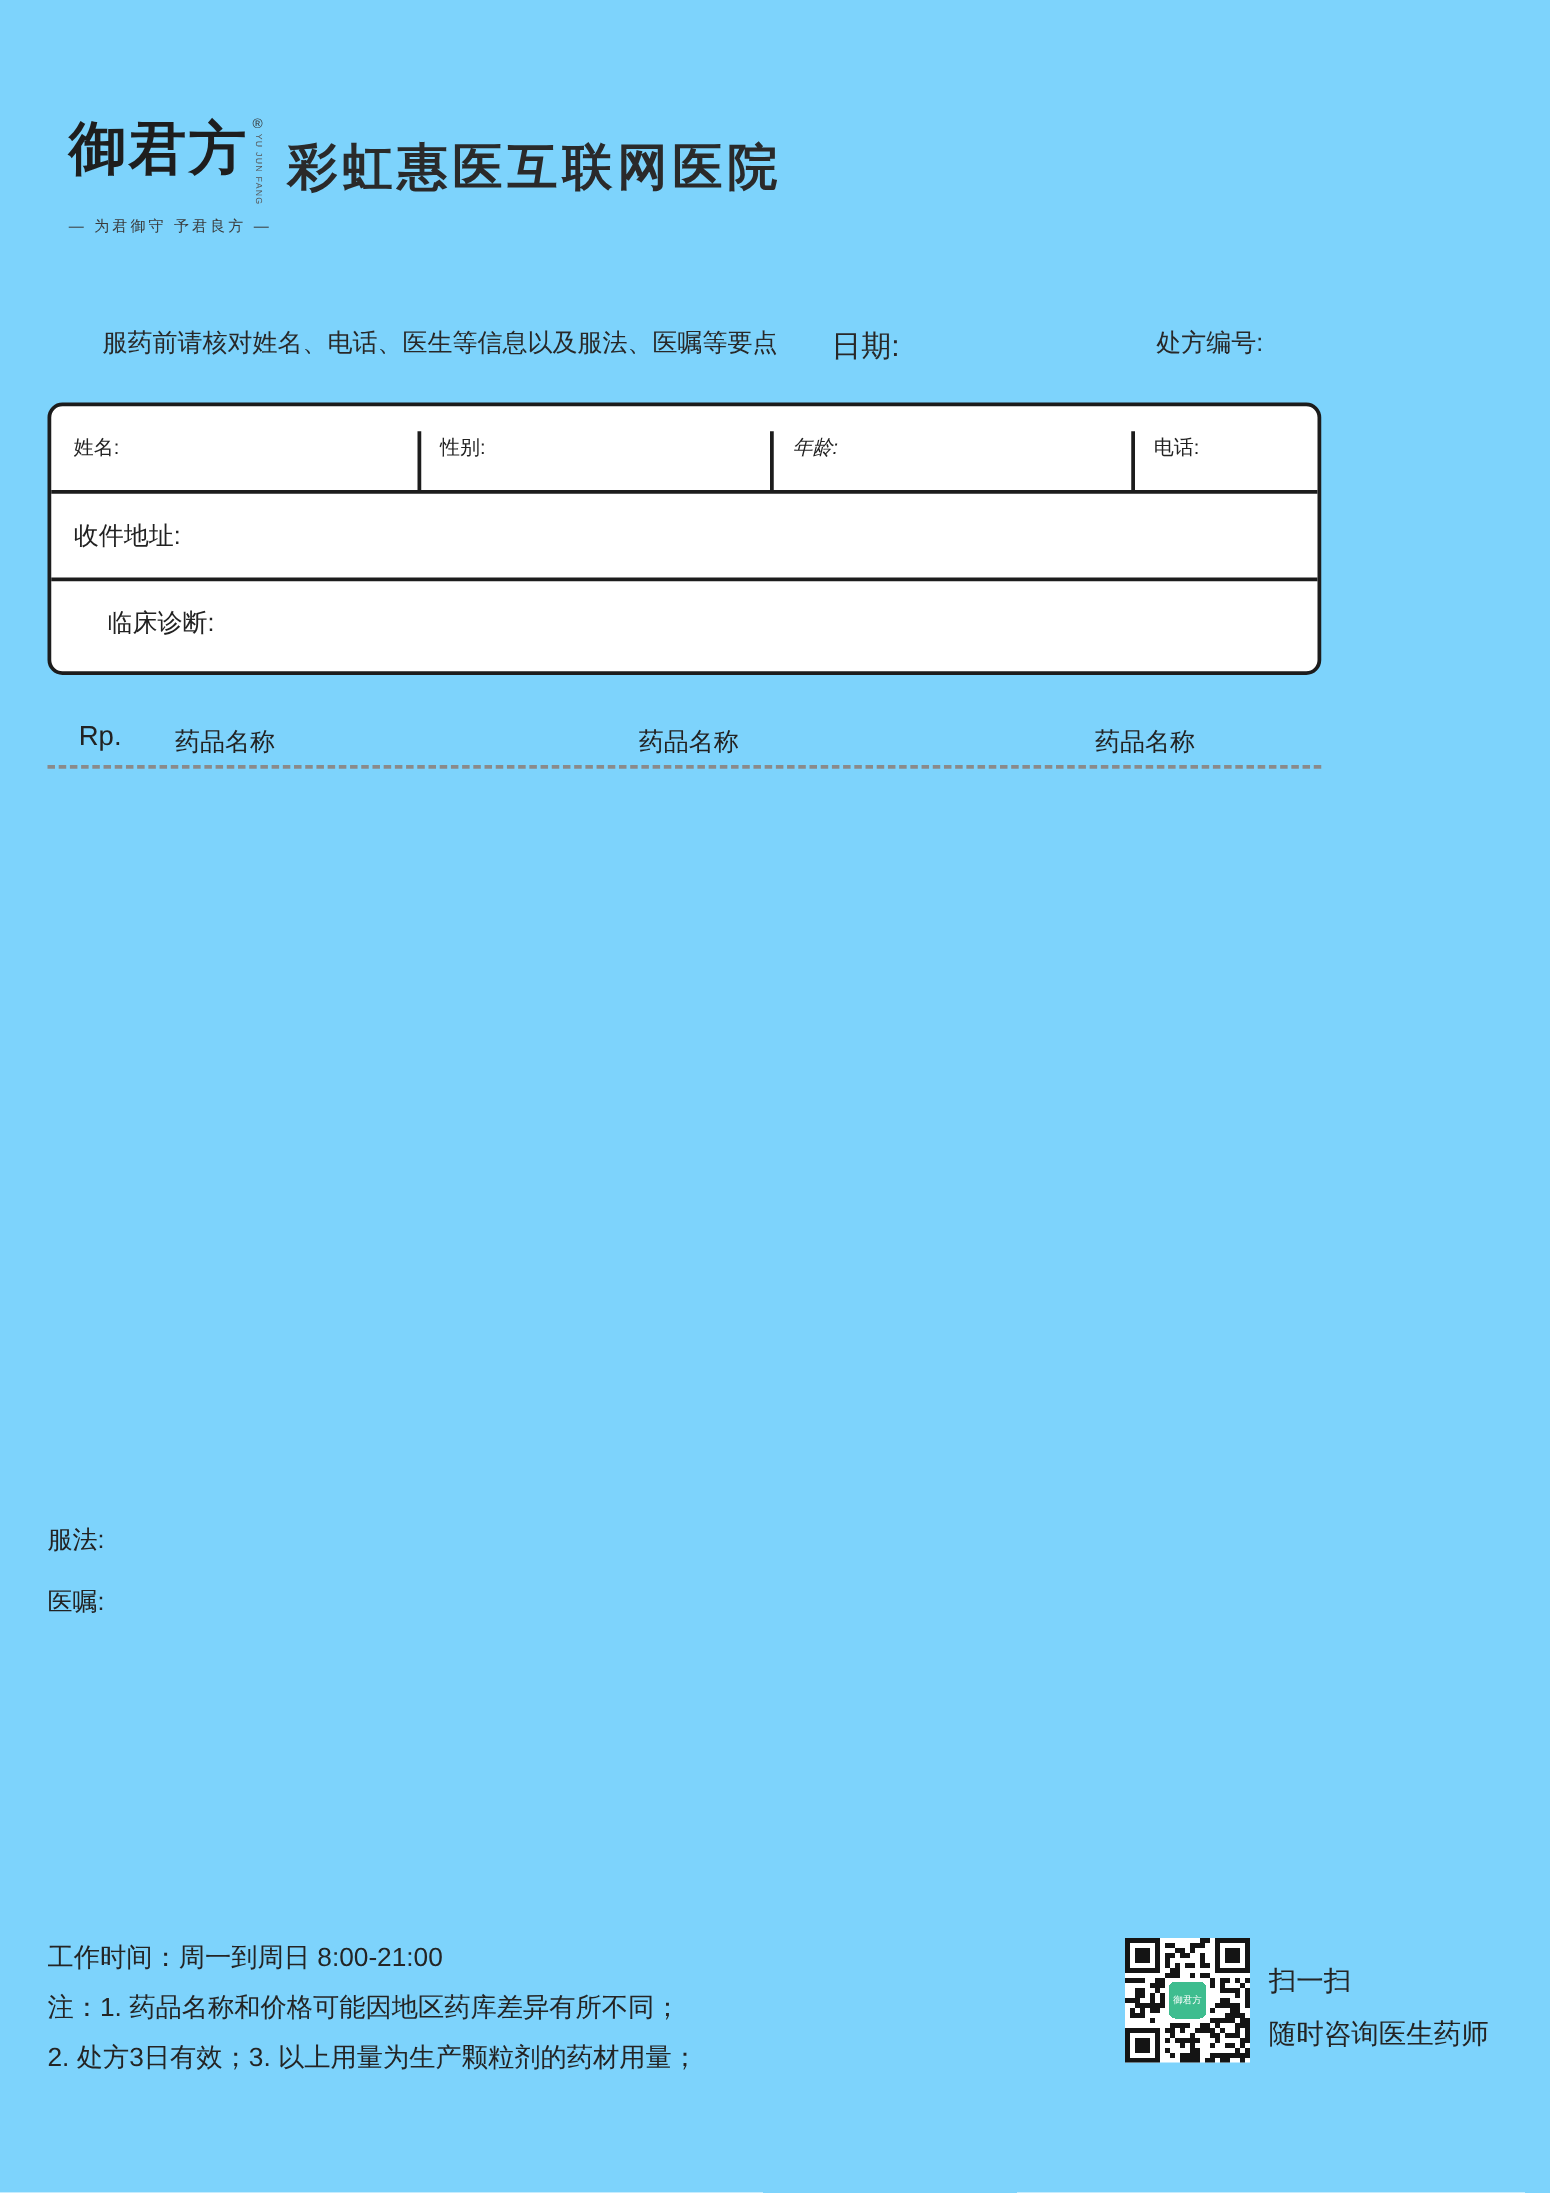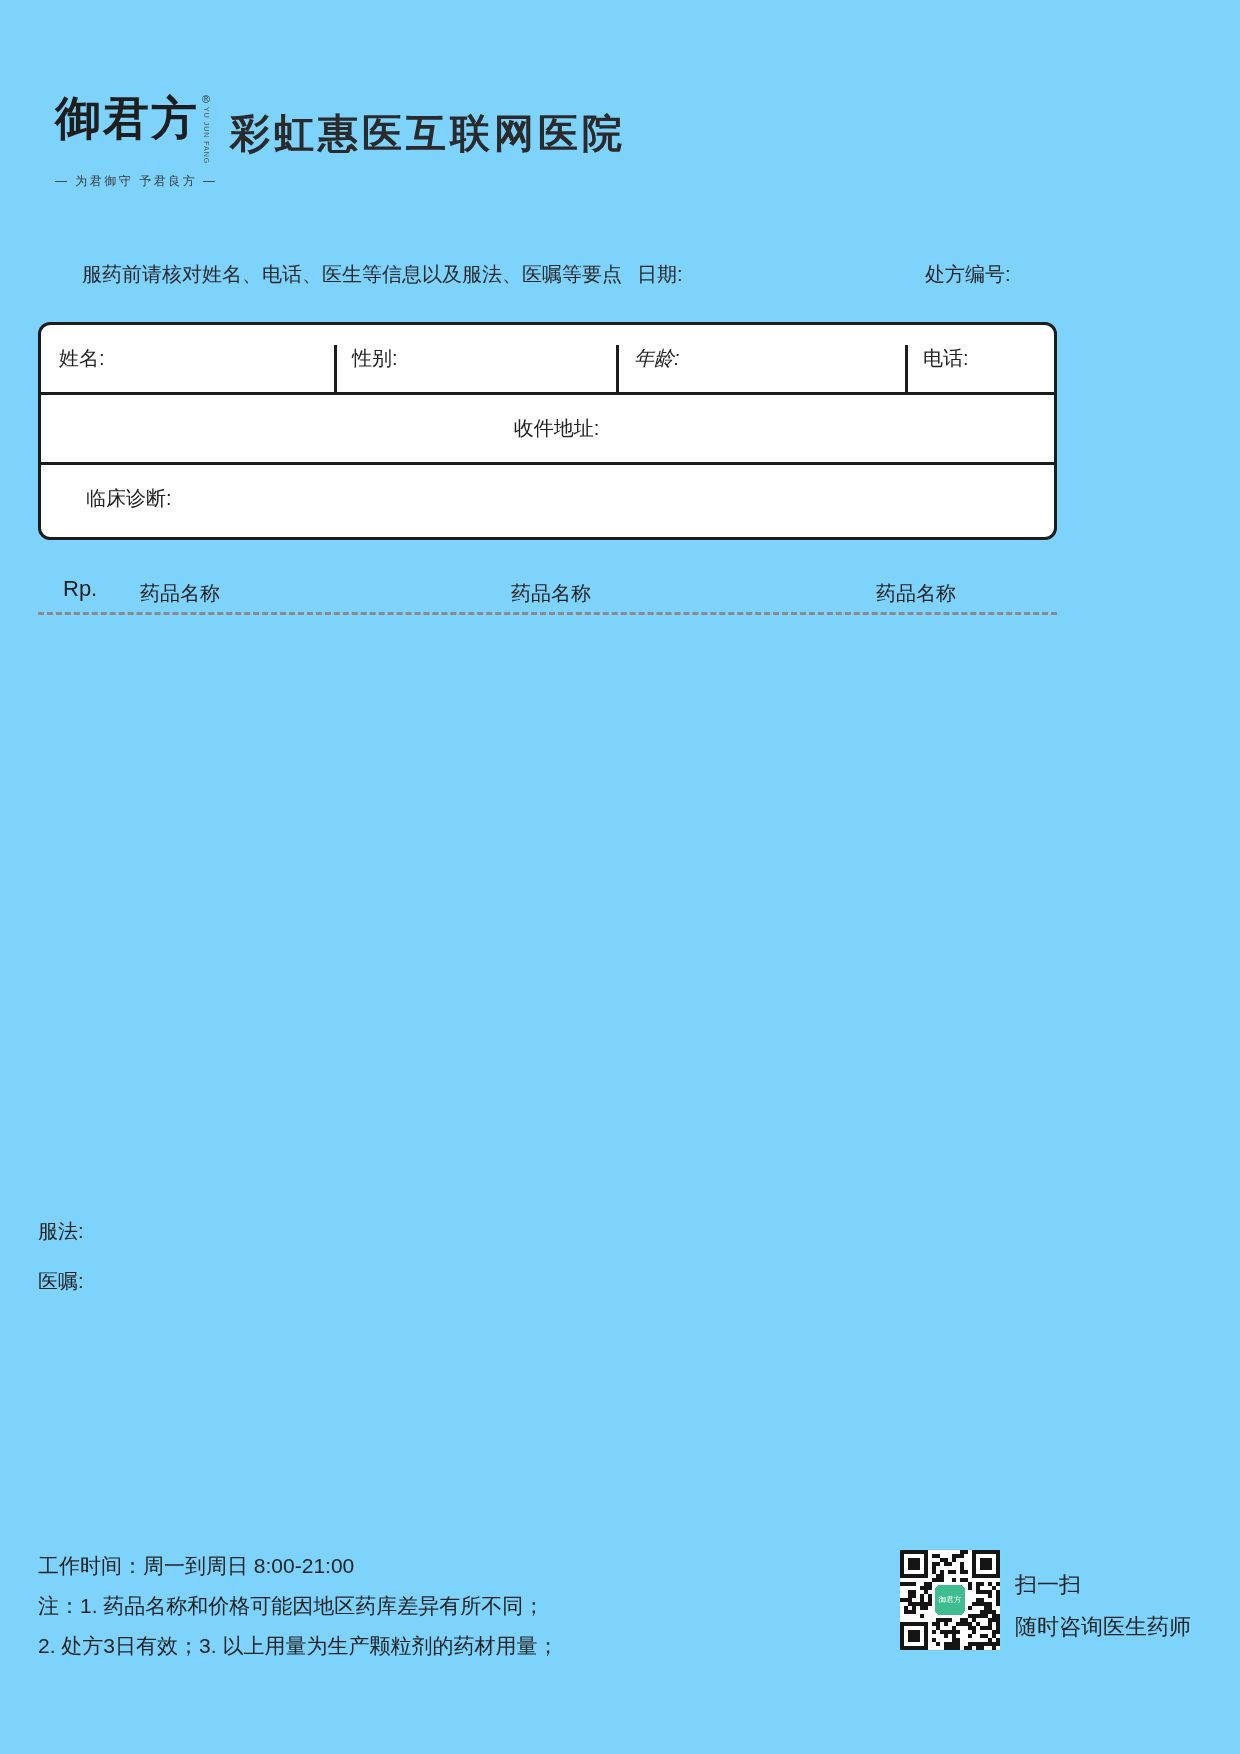--- a/index.html
+++ b/index.html
@@ -18,30 +18,30 @@
     font-size:46px; font-weight:700; line-height:1.05; letter-spacing:2px; color:#1e1e1e;
   }
   .logo-side { display:flex; flex-direction:column; align-items:center; margin-left:3px; }
   .reg-mark { font-size:11px; line-height:1; color:#333; }
   .logo-vert { writing-mode:vertical-rl; font-size:7px; letter-spacing:1px; color:#555; margin-top:2px; }
   .logo-tagline { font-size:12px; letter-spacing:2.5px; color:#3a3a3a; margin-top:9px; white-space:nowrap; }
   .hospital-name { left:230px; top:106px; font-size:40px; font-weight:800; letter-spacing:4px; color:#2a2a2a; white-space:nowrap; }
 
   
   .notice-text { left:38px; top:261px; font-size:20px; color:#282828;margin-left:44px; }
-  .date-label { left:637px; top:261px; font-size:20px; color:#282828; }
+  .date-label { left:665px; top:261px; font-size:24px; color:#282828; }
   .rxno-label { left:925px; top:261px; font-size:20px; color:#282828; }
 
   
   .patient-box { left:38px; top:322px; width:1019px; height:218px; border:3px solid #1c1c1c; border-radius:12px; background:#fff; }
   .p-row1 { display:flex; height:70px; border-bottom:3px solid #1c1c1c; }
-  .p-cell { position:relative; display:flex; align-items:center; padding-left:18px; font-size:20px; color:#222; }
+  .p-cell { position:relative; display:flex; align-items:center; padding-left:18px; font-size:16px; color:#222; }
   .p-c1 { width:293px; } .p-c2 { width:282px; } .p-c3 { width:289px;font-style:italic; } .p-c4 { flex:1; }
   .p-divided::before { content:""; position:absolute; left:0; top:20px; bottom:0; width:2.5px; background:#1c1c1c; }
-  .p-row2 { height:70px; border-bottom:3px solid #1c1c1c; display:flex; align-items:center; padding-left:18px; font-size:20px;justify-content:center; }
+  .p-row2 { height:70px; border-bottom:3px solid #1c1c1c; display:flex; align-items:center; padding-left:18px; font-size:20px; }
   .p-row3 { height:66px; display:flex; align-items:center; font-size:20px;margin-left:45px; }
 
   
   .rp-label { left:63px; top:576px; font-size:22px; color:#222; }
   .drug-col { top:580px; font-size:20px; color:#222; }
   .drug-col.d1 { left:140px; } .drug-col.d2 { left:511px; } .drug-col.d3 { left:876px; }
   .rx-divider { left:38px; top:612px; width:1019px; height:0; border-top:3px dashed #8a8a8a; }
   .rx-body { left:38px; top:620px; width:1019px; height:585px; }
 
   

